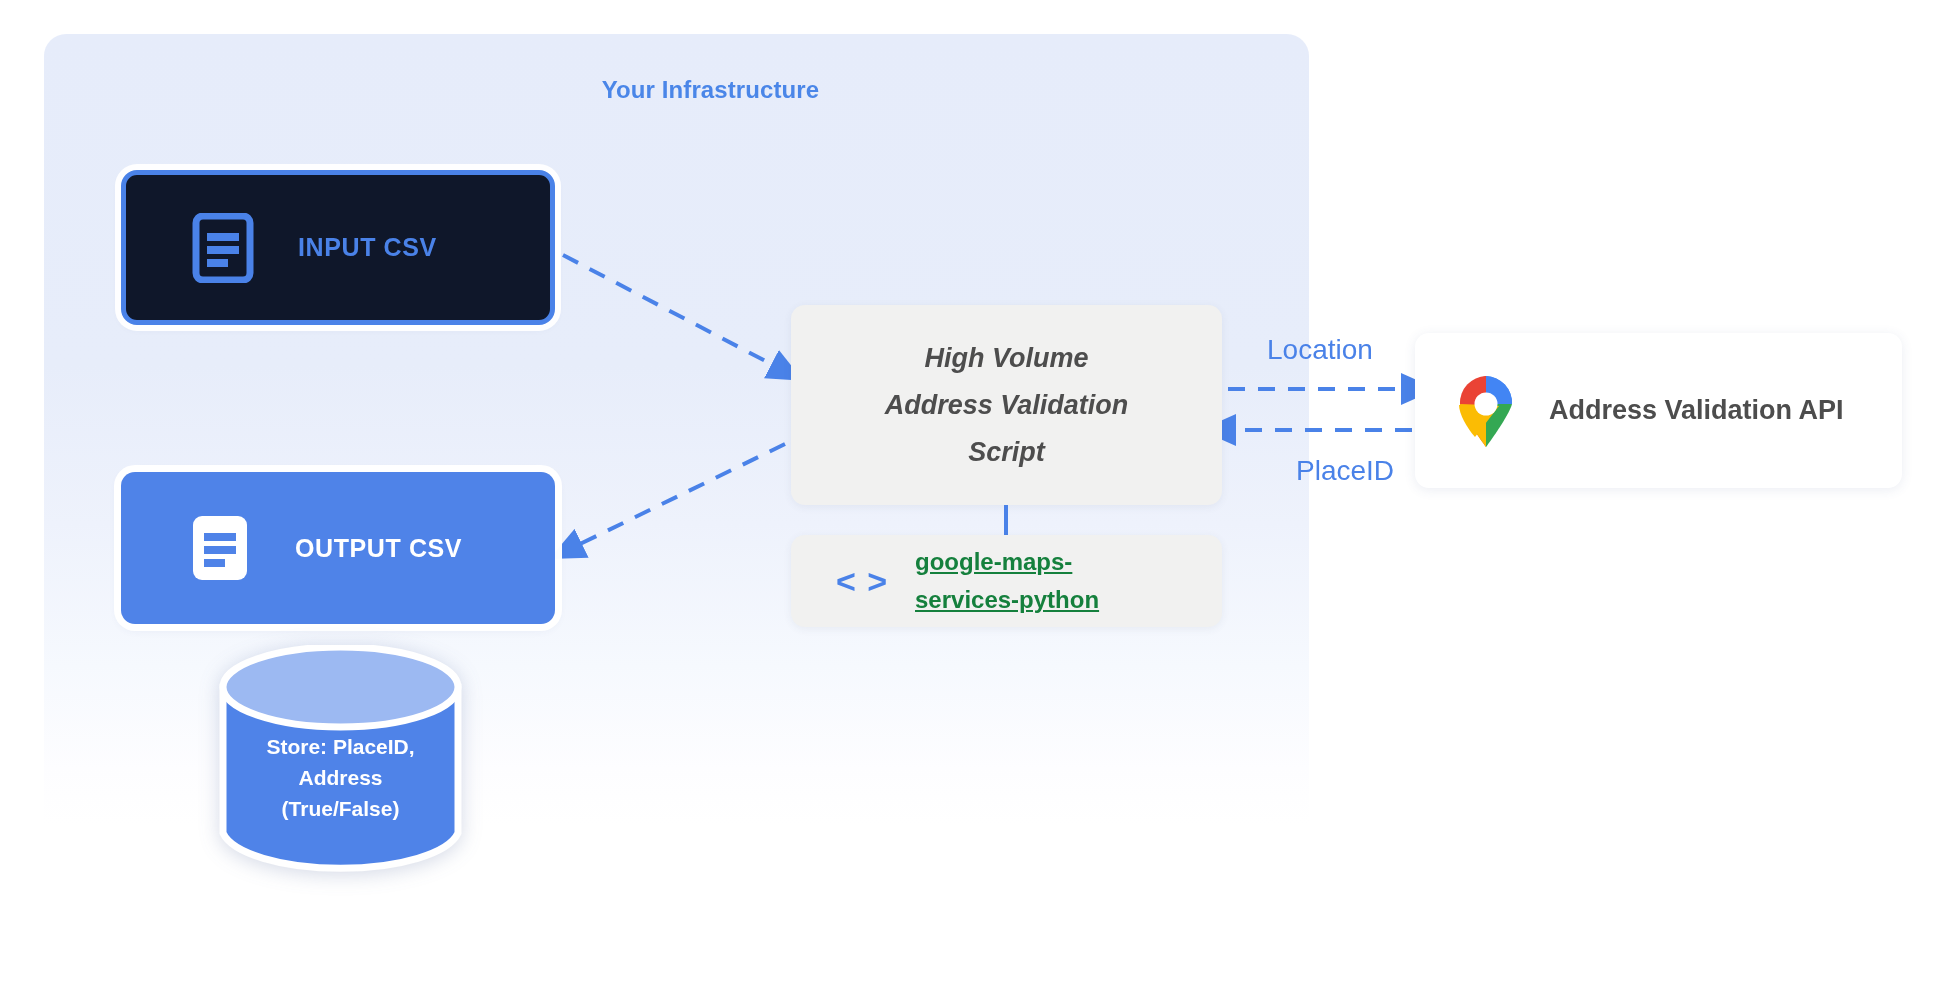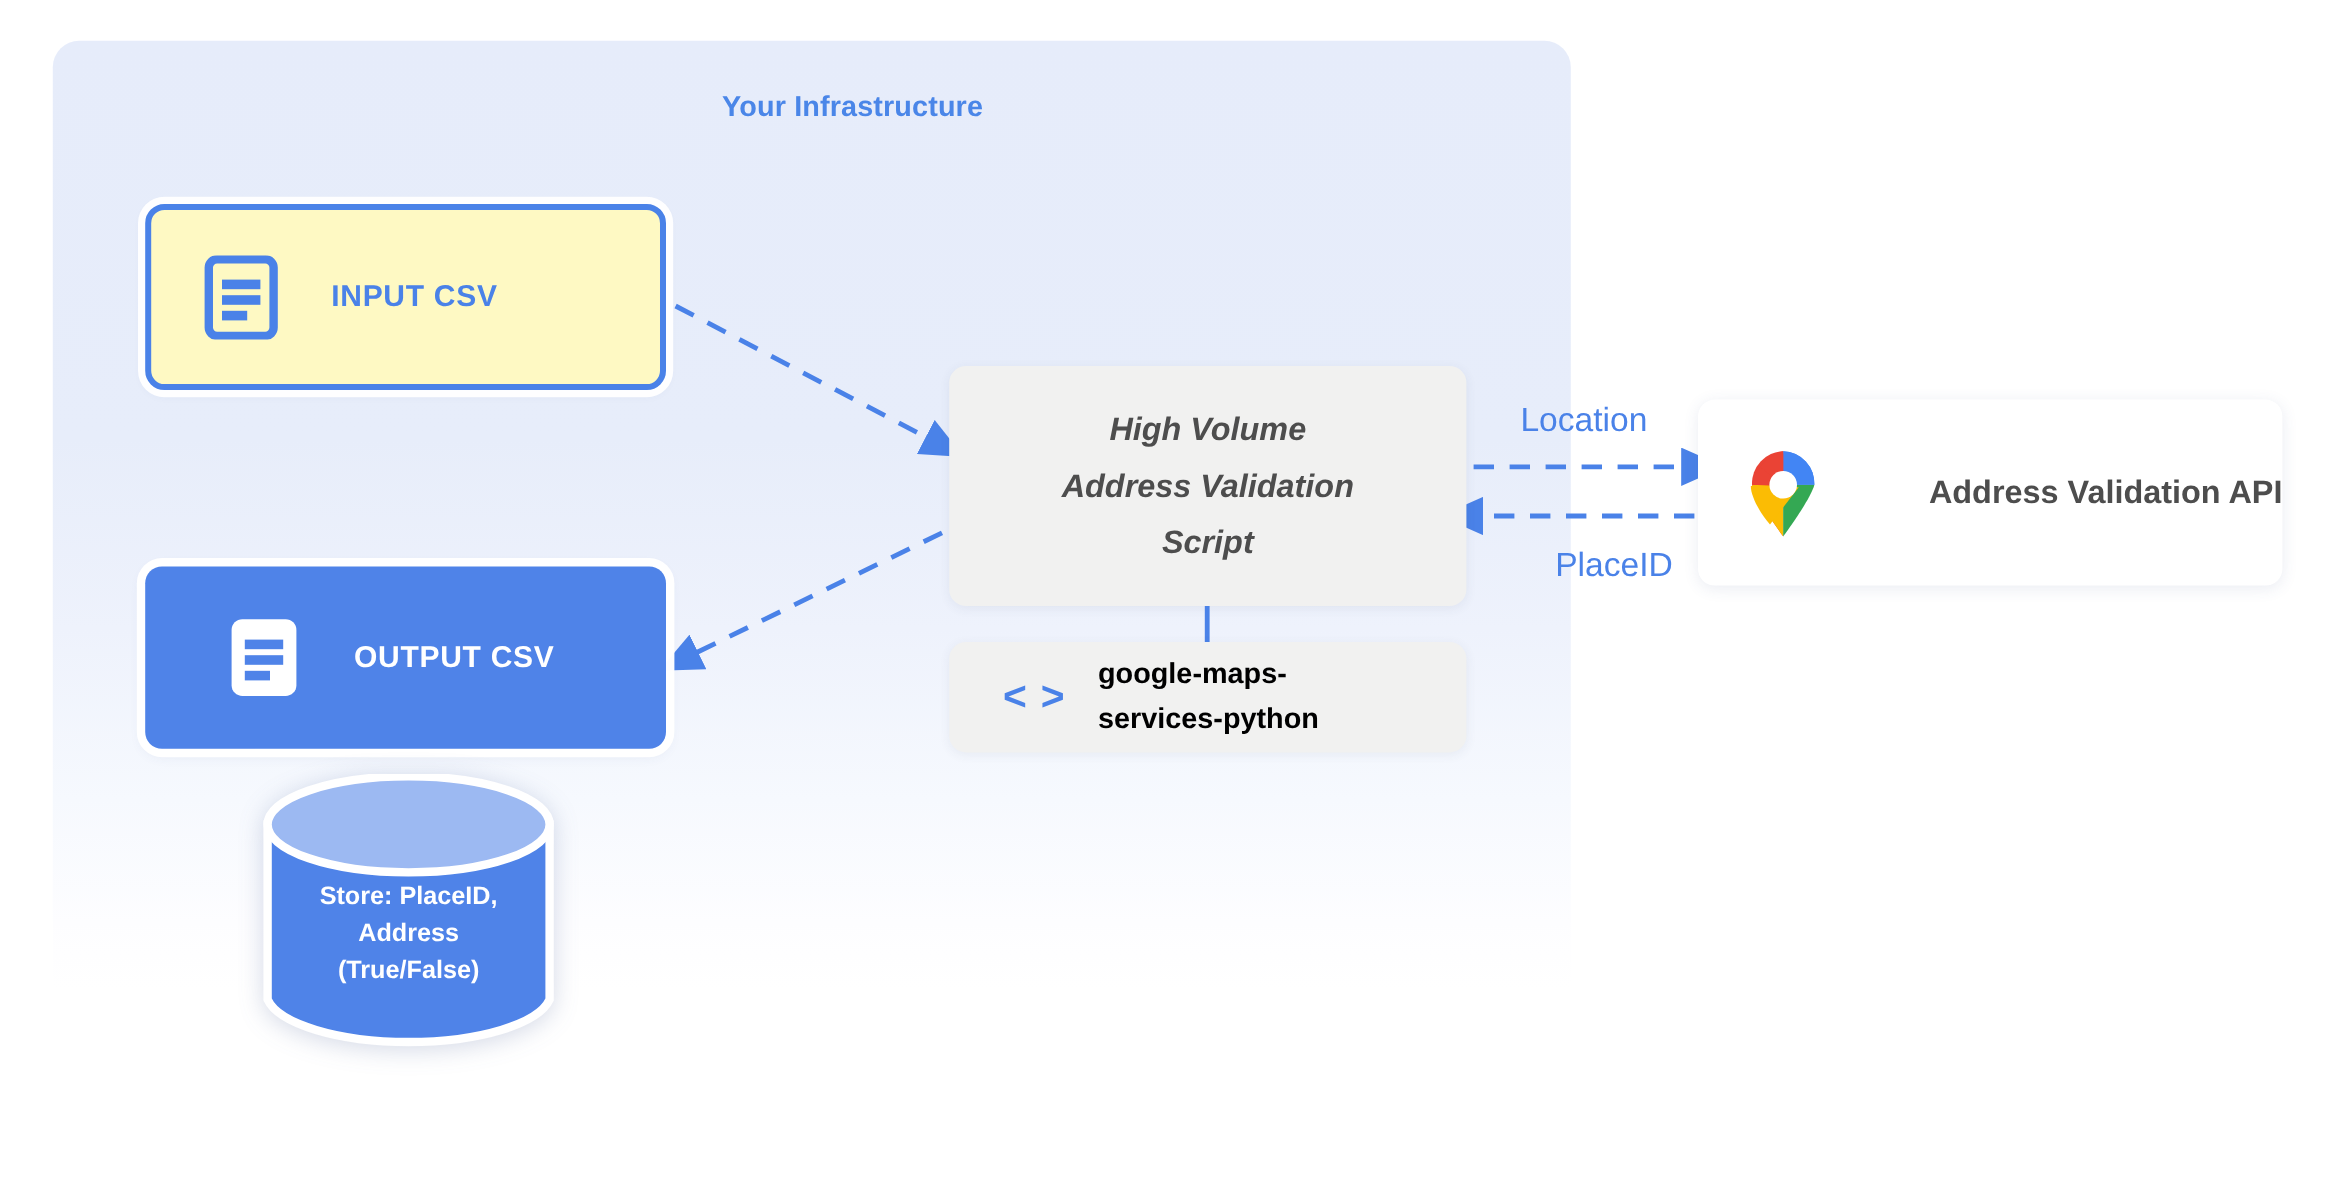--- a/index.html
+++ b/index.html
@@ -56,25 +56,25 @@
     align-items: center;
     border-radius: 14px;
   }
 
   
   .input-csv {
     left: 121px;
     top: 170px;
     width: 434px;
     height: 155px;
-    background: #fef9c3;
+    background: #0f172a;
     border: 5px solid #4a82e8;
     border-radius: 16px;
     box-shadow: 0 0 0 6px rgba(255,255,255,0.95), 0 2px 10px rgba(60,80,140,0.10);
-    padding-left: 42px;
+    padding-left: 64px;
   }
 
   
   .output-csv {
     left: 121px;
     top: 472px;
     width: 434px;
     height: 152px;
     background: #4f83e8;
     border-radius: 14px;
@@ -151,38 +151,38 @@
     font-weight: bold;
     letter-spacing: 1px;
     display: flex;
     align-items: center;
     justify-content: center;
   }
   .library-text {
     margin-left: 22px;
     font-size: 24px;
     font-weight: bold;
-    color: #000000;
+    color: #15803d;
     line-height: 38px;
+    text-decoration: underline;
   }
 
   
   .api-box {
     position: absolute;
     left: 1415px;
     top: 333px;
     width: 487px;
     height: 155px;
     background: #ffffff;
     border-radius: 14px;
     display: flex;
     align-items: center;
     padding-left: 40px;
     box-shadow: 0 2px 12px rgba(60,80,140,0.10);
-    justify-content: space-between;
   }
   .pin-icon { flex: 0 0 62px; width: 62px; height: 74px; }
   .api-label {
     margin-left: 32px;
     font-size: 27px;
     font-weight: bold;
     color: #4d4d4d;
     white-space: nowrap;
   }
 

